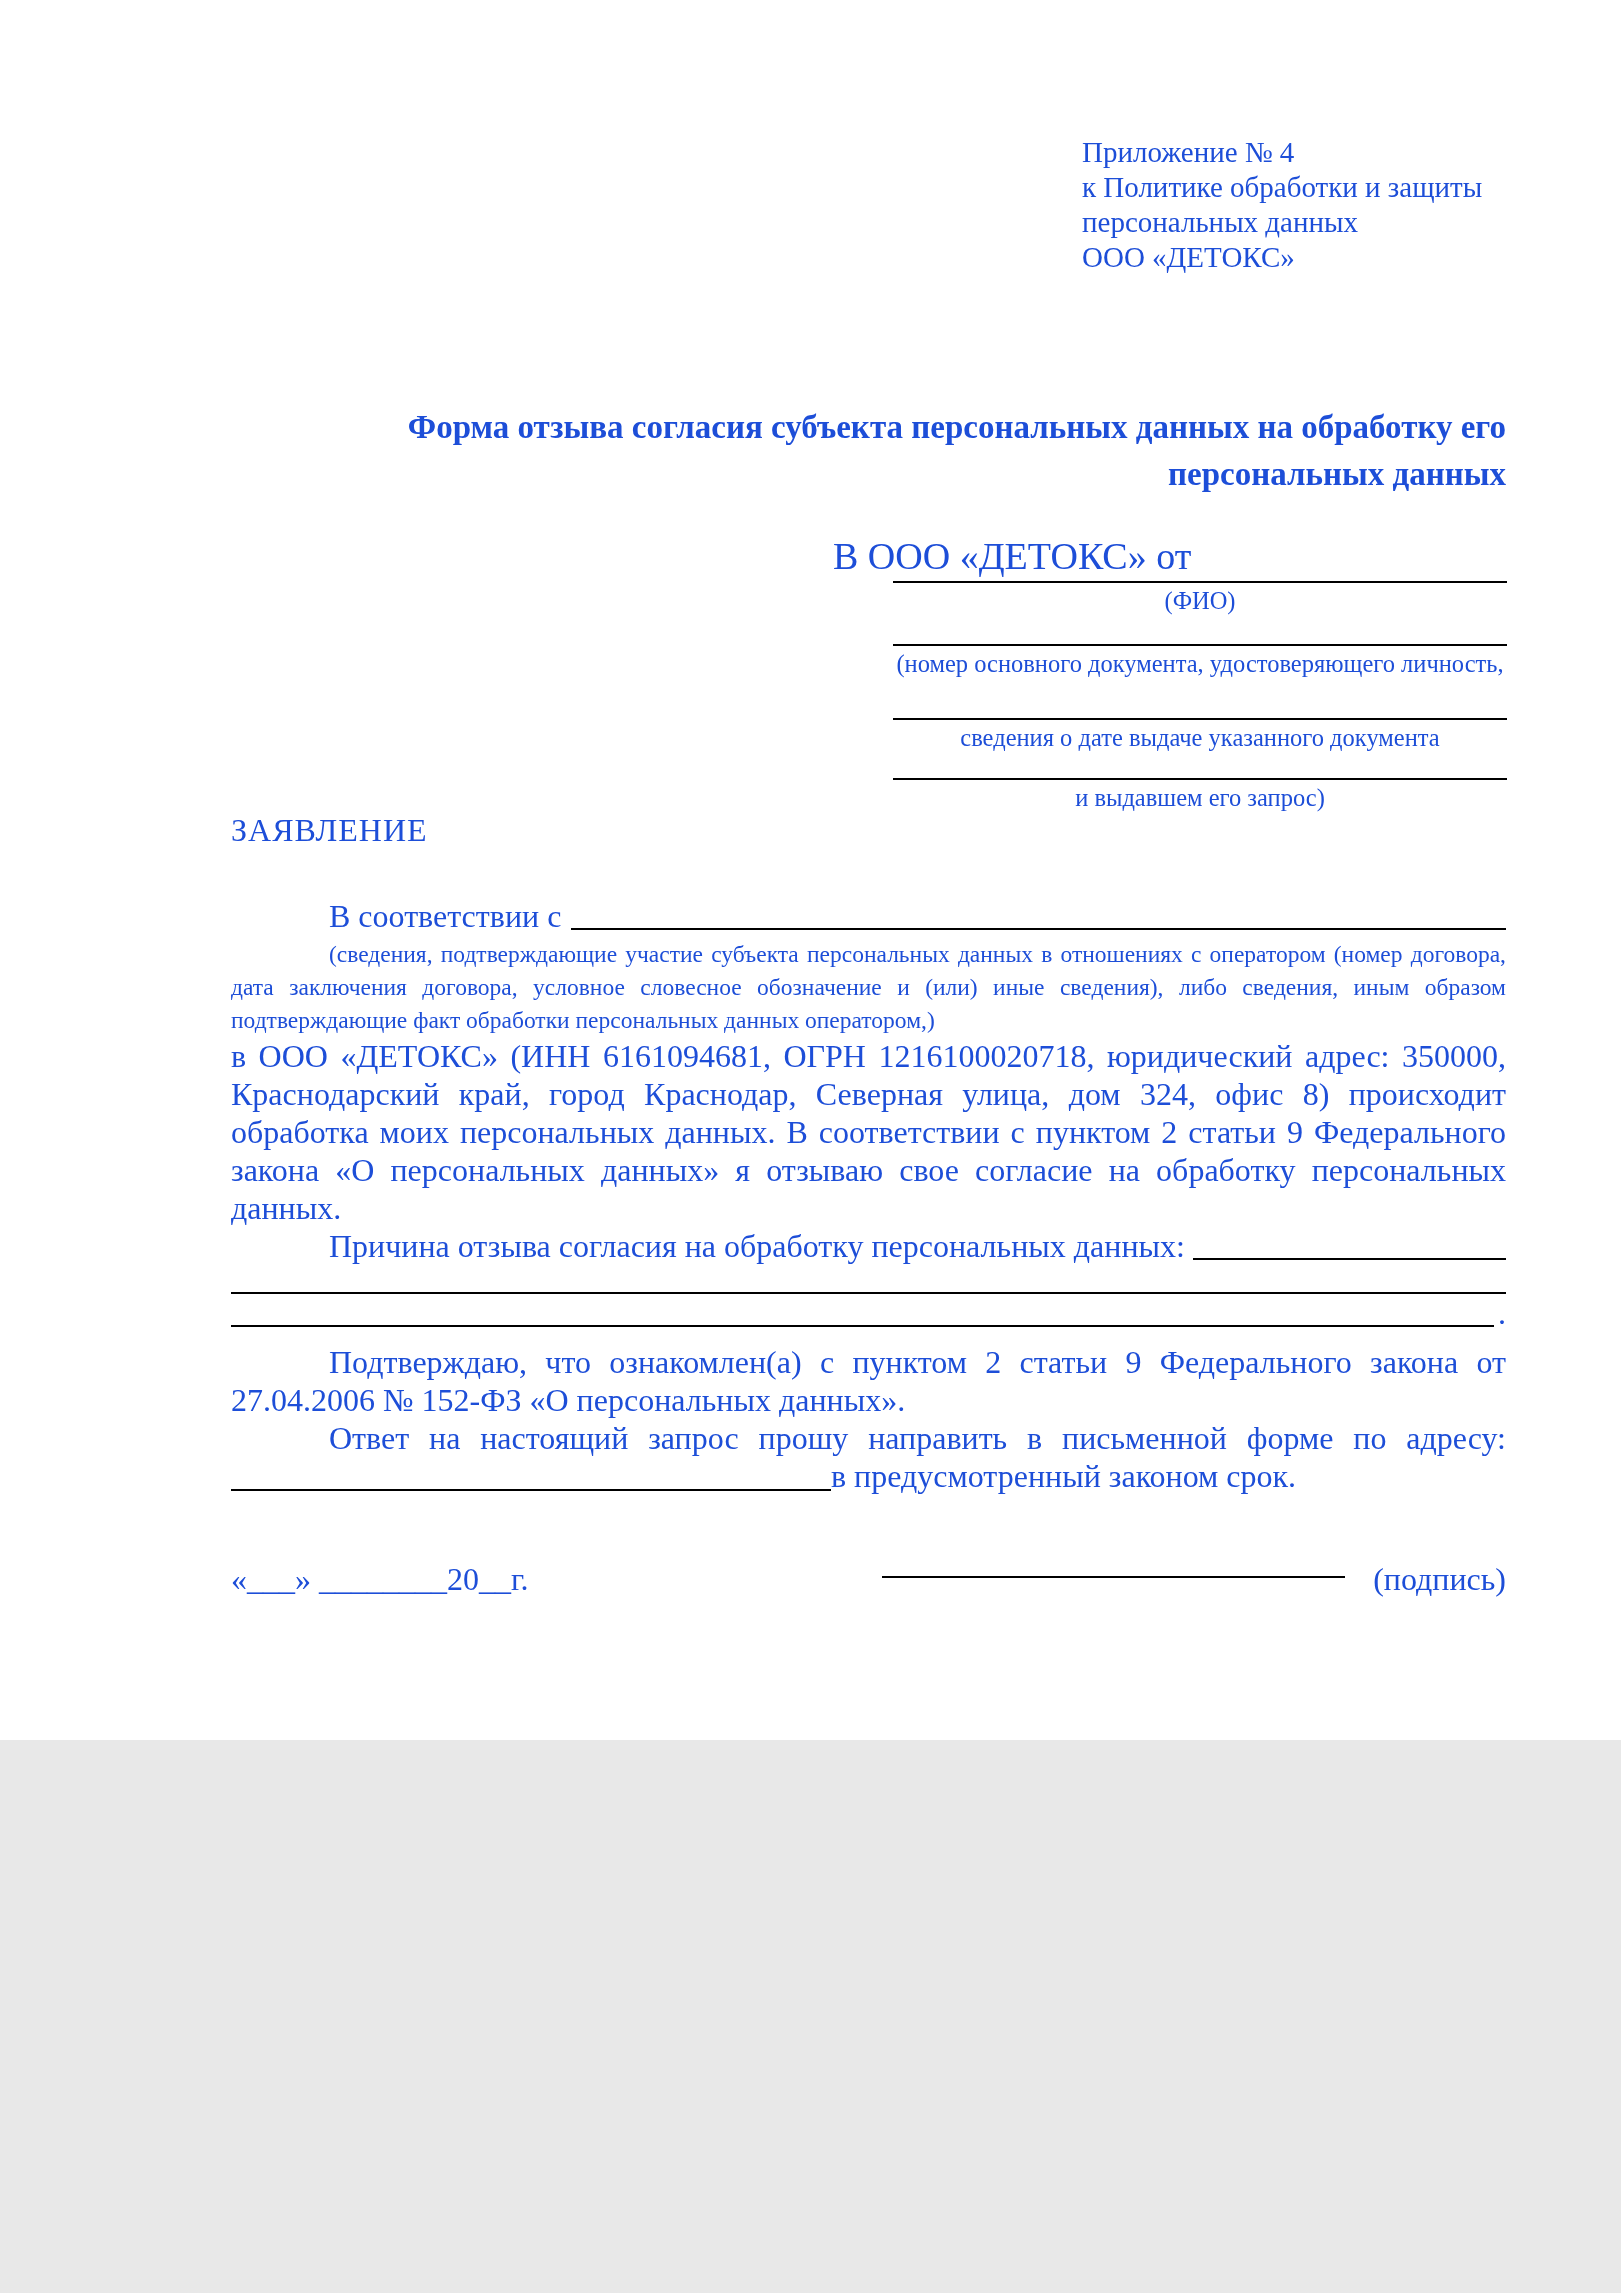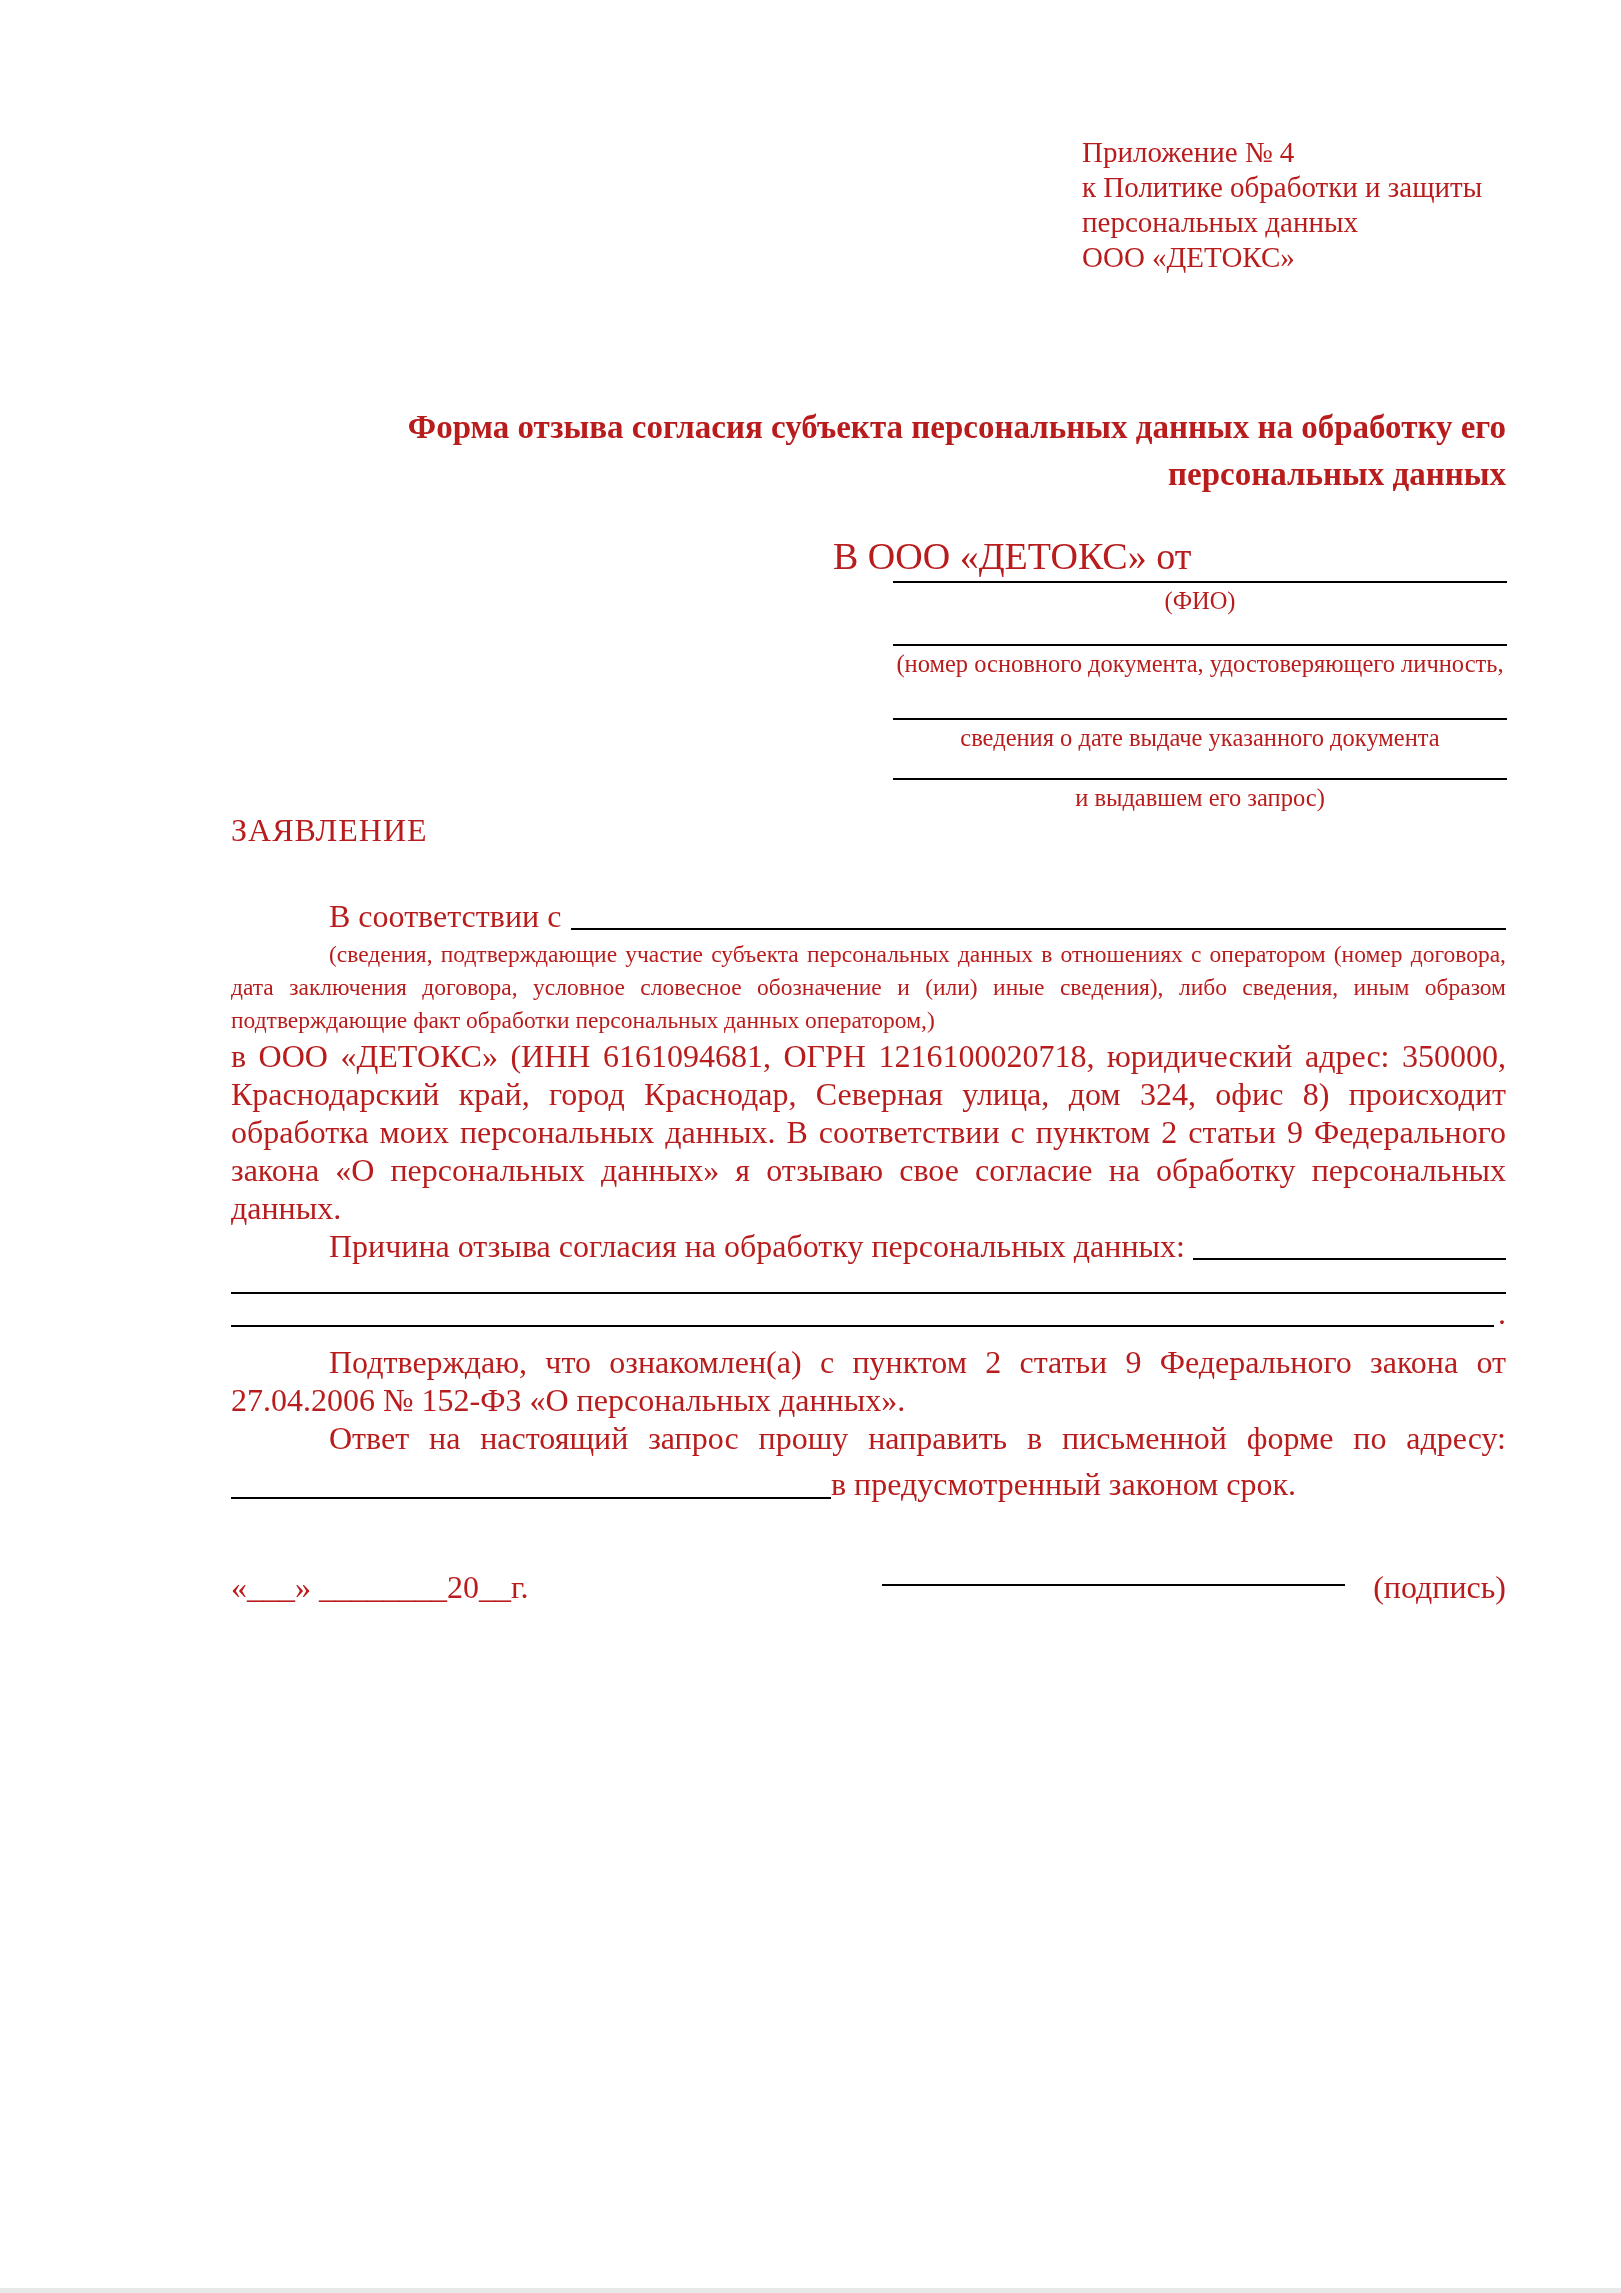--- a/index.html
+++ b/index.html
@@ -1,22 +1,22 @@
 <!DOCTYPE html>
 <html><head>
 <meta charset="utf-8">
 <style>
   html,body { margin:0; padding:0; background:#e8e8e8; }
   .page {
     position: relative;
     width: 1621px;
-    height: 2288px;
+    height: 1740px;
     margin: 0 auto;
     background: #ffffff;
-    color: #b91c1c;
+    color: #1d4ed8;
     font-family: "Liberation Serif", "DejaVu Serif", serif;
     overflow: hidden;
   }
   
   .appendix {
     position: absolute;
     left: 1082px; top: 135px;
     width: 451px;
     font-size: 29px;
     line-height: 35px;
@@ -133,21 +133,20 @@
     margin: 0;
     text-align: justify;
     text-align-last: justify;
     text-indent: 98px;
     white-space: nowrap;
   }
   .reply-b {
     display: flex;
     align-items: flex-end;
     height: 38px;
-    margin-top: 8px;
   }
   .reply-b .fill {
     width: 600px;
     border-bottom: 2.9px solid #000;
     margin-bottom: 3.9px;
   }
   
   .footer-row {
     display: flex;
     justify-content: space-between;

